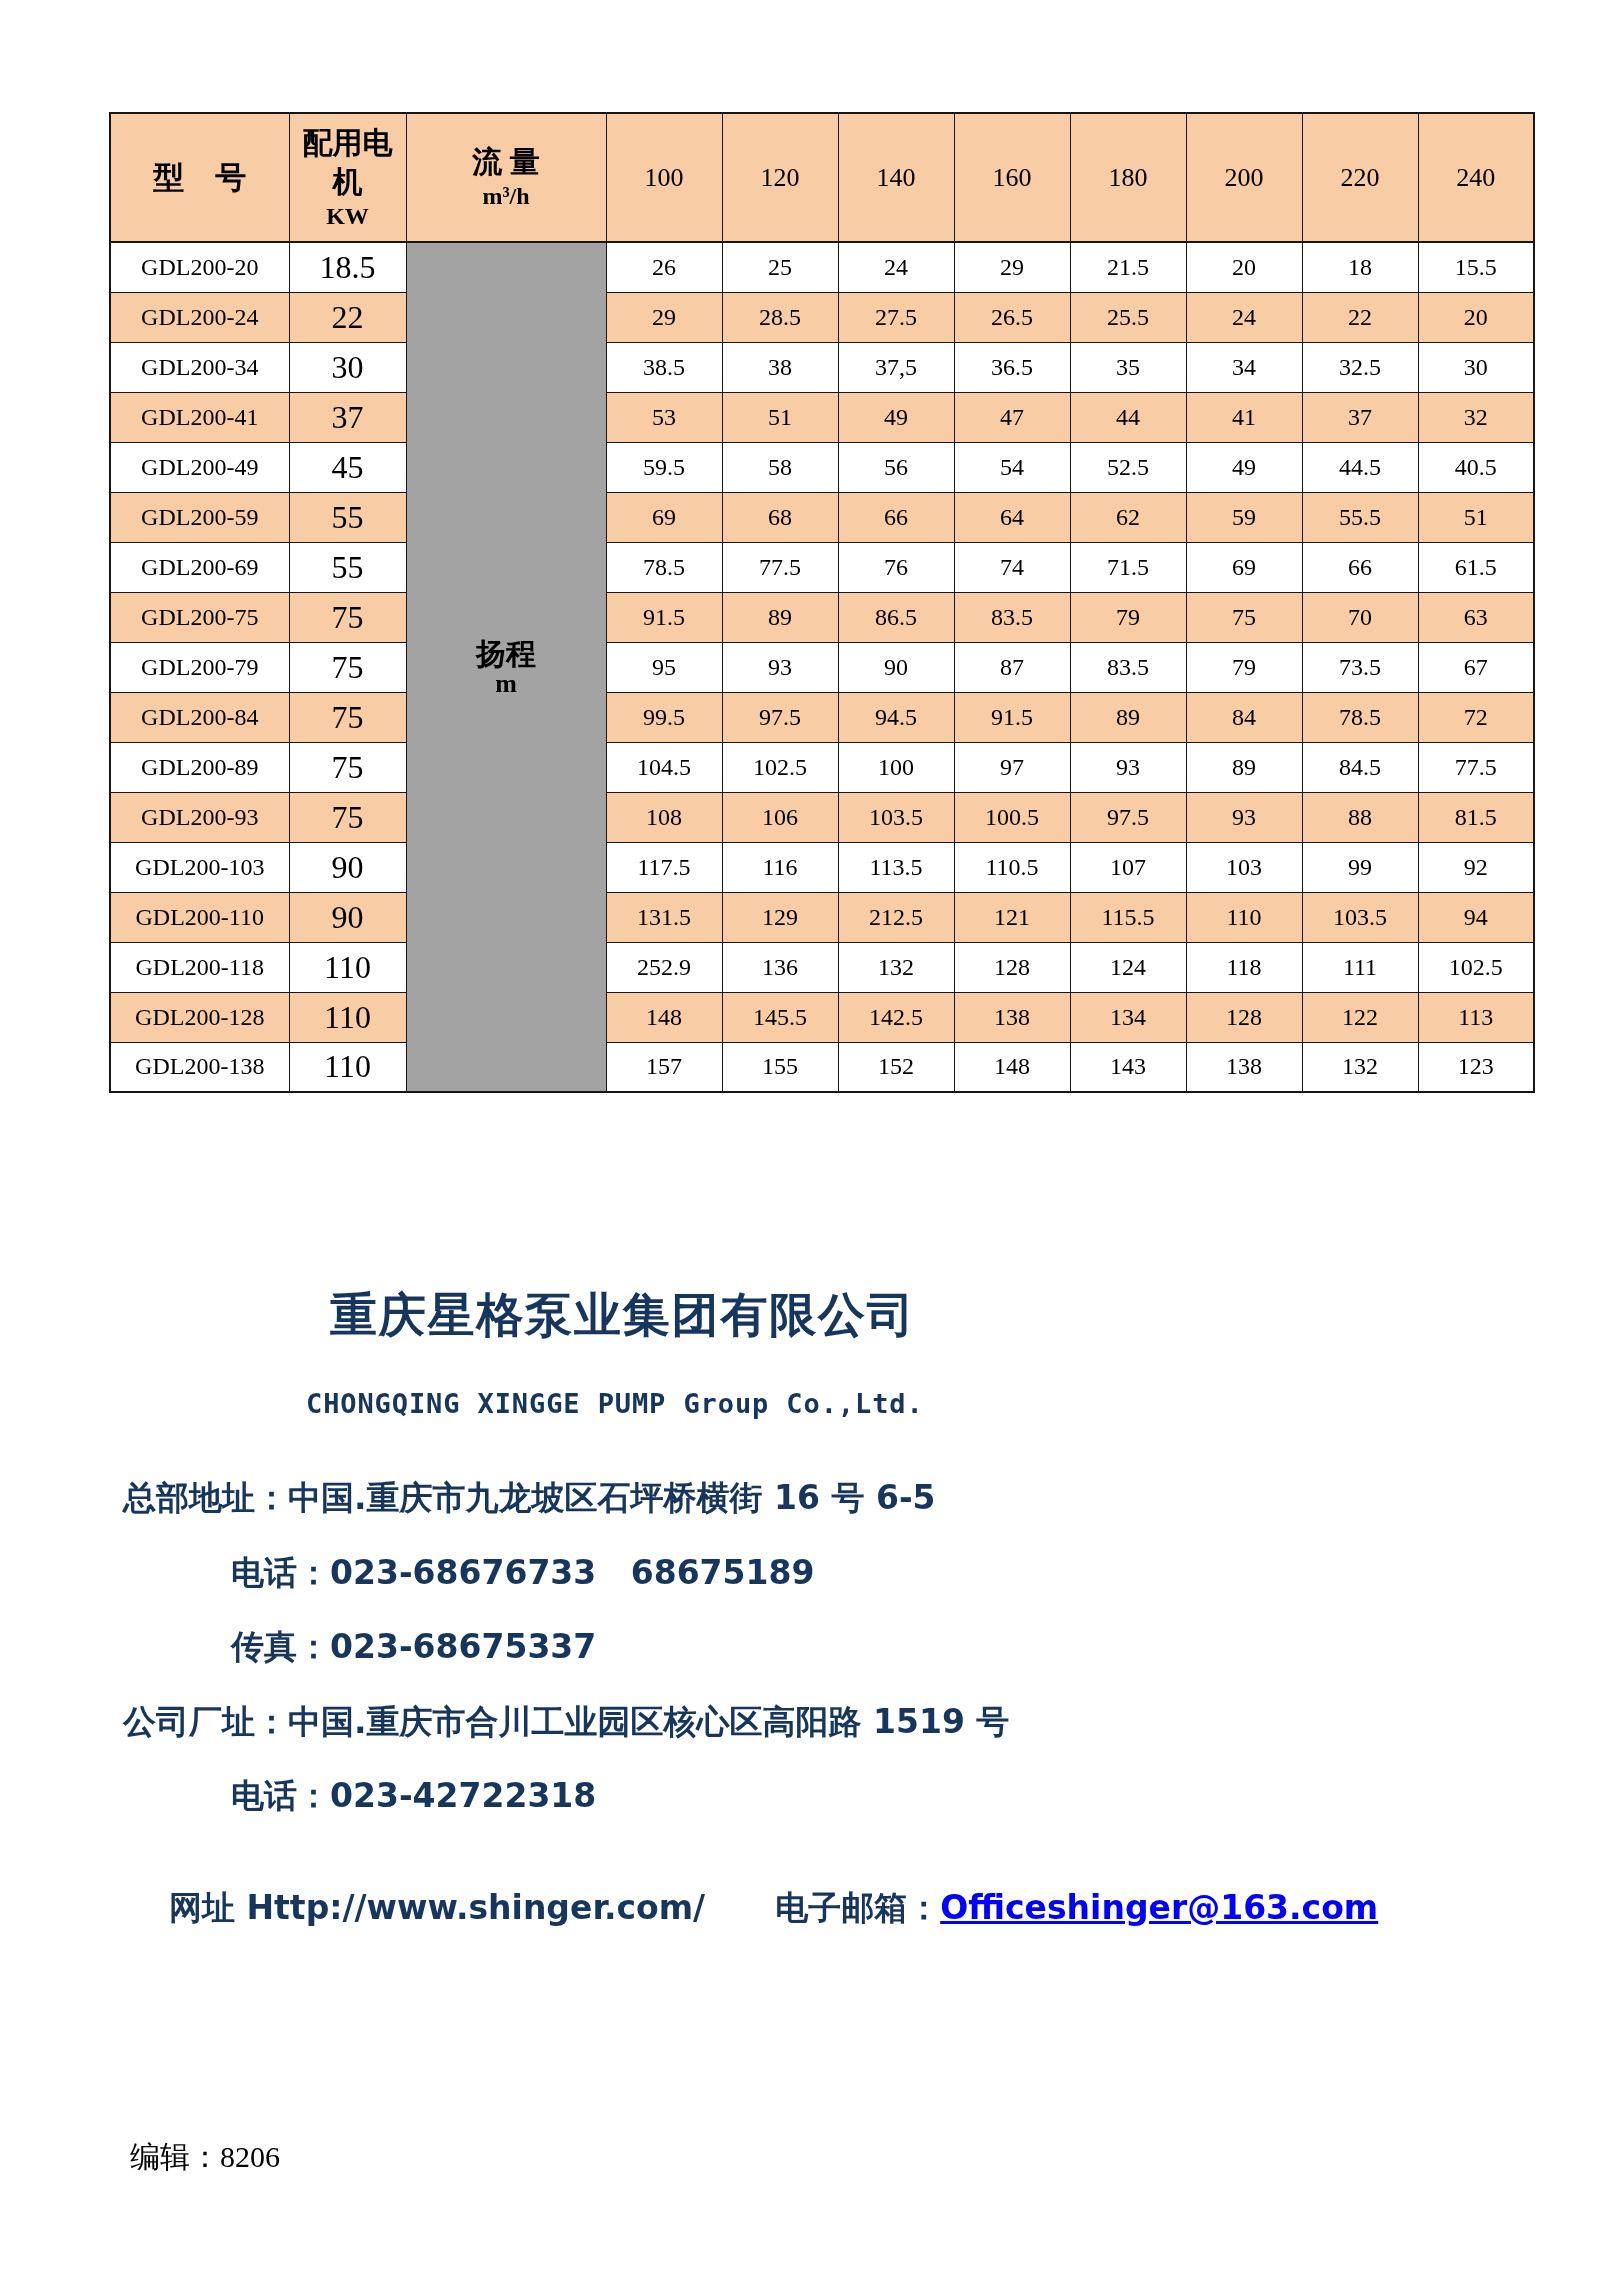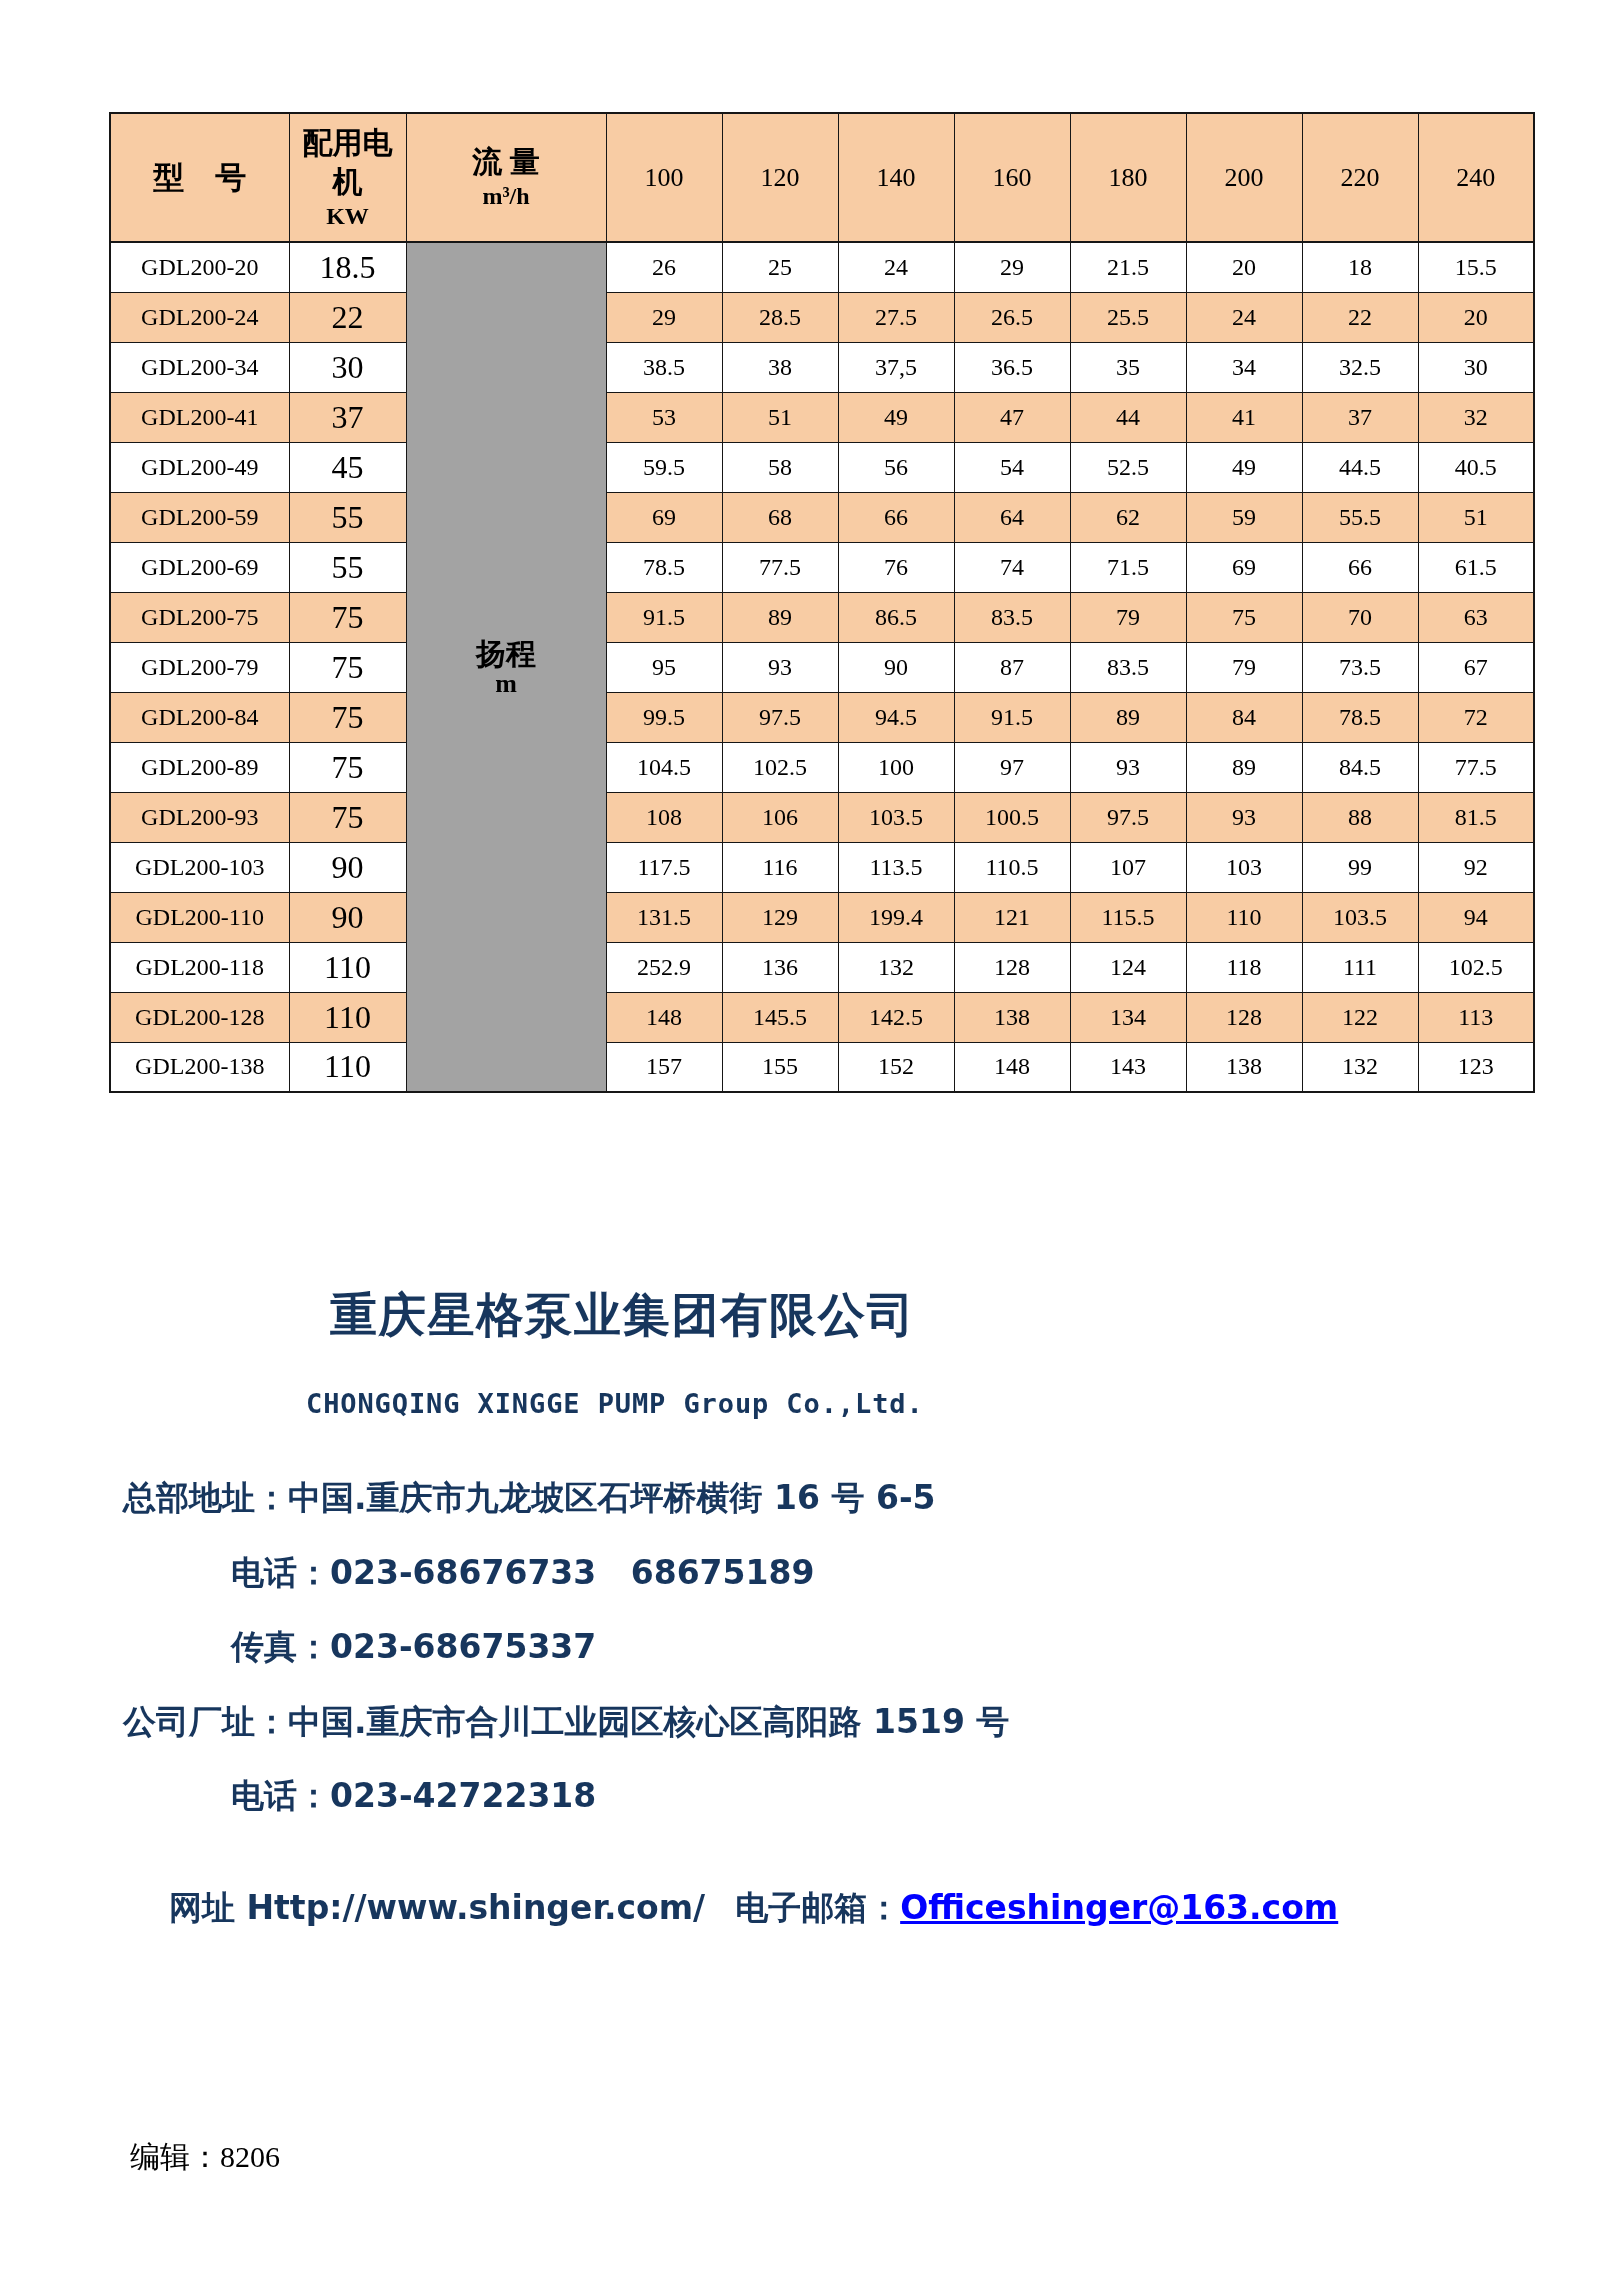--- a/index.html
+++ b/index.html
@@ -29,21 +29,21 @@
     color:#17365D;letter-spacing:0.9px;font-family:"DejaVu Sans Mono","Liberation Mono",monospace;margin-top:16px;}
 
   .contact-line{position:absolute;color:#17365D;font-weight:bold;font-size:33px;
     font-family:"DejaVu Sans","Liberation Sans",sans-serif;white-space:pre;}
   .l1{left:123px;top:1476px;}
   .l2{left:231px;top:1551px;}
   .l3{left:231px;top:1625px;}
   .l4{left:123px;top:1700px;}
   .l5{left:231px;top:1774px;}
   .l6{left:123px;top:1847px;}
-  .email-label{margin-left:30px;}
+  .email-label{margin-left:70px;}
   .email{color:#0101FF;text-decoration:underline;font-weight:bold;cursor:pointer;}
 
   .editor-line{position:absolute;left:130px;top:2137px;font-size:30px;color:#000;
     font-family:"Liberation Serif","DejaVu Serif",serif;}
 </style>
 </head>
 <body>
 
 <div class="page">
 
@@ -242,21 +242,21 @@
         <td class="v">107</td>
         <td class="v">103</td>
         <td class="v">99</td>
         <td class="v">92</td>
       </tr>
       <tr class="alt">
         <td class="model">GDL200-110</td>
         <td class="kw">90</td>
         <td class="v">131.5</td>
         <td class="v">129</td>
-        <td class="v">199.4</td>
+        <td class="v">212.5</td>
         <td class="v">121</td>
         <td class="v">115.5</td>
         <td class="v">110</td>
         <td class="v">103.5</td>
         <td class="v">94</td>
       </tr>
       <tr>
         <td class="model">GDL200-118</td>
         <td class="kw">110</td>
         <td class="v">252.9</td>

